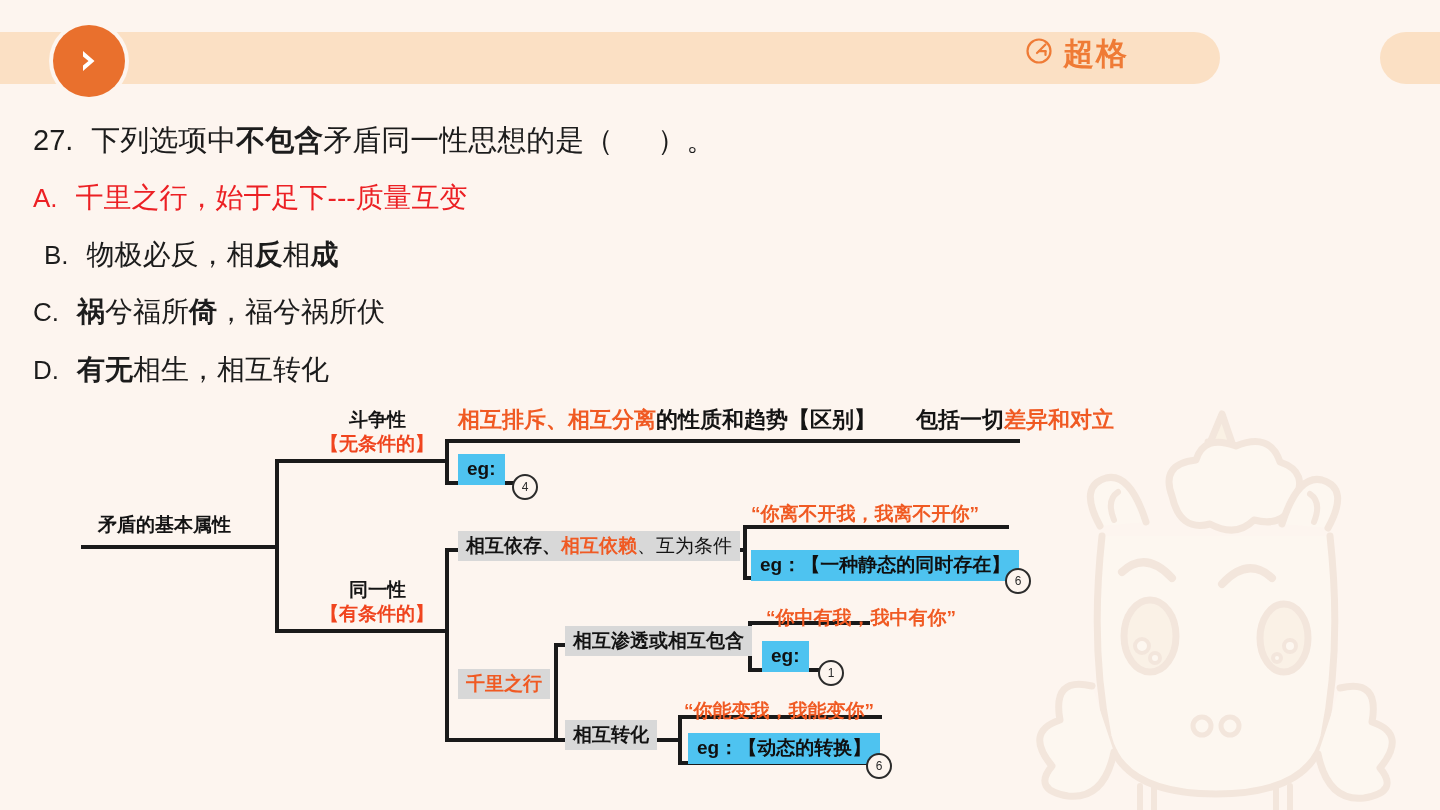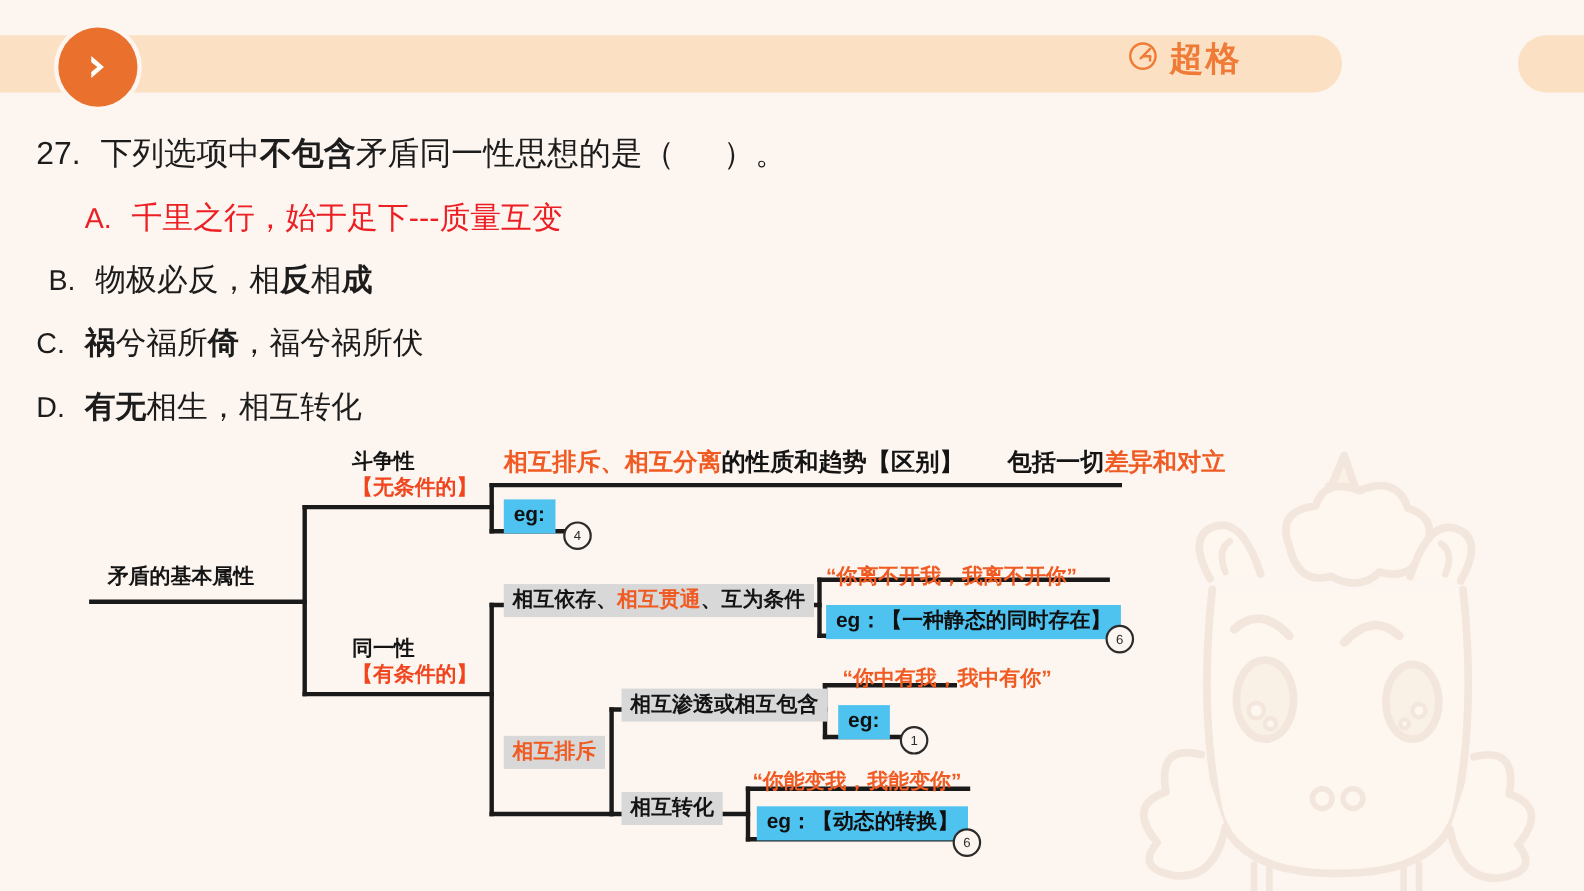--- a/index.html
+++ b/index.html
@@ -36,21 +36,21 @@
 
   
   #quiz{position:absolute;left:0;top:108px;width:1440px;}
   .q-line{
     font-size:29px;color:#1c1c1c;line-height:1.0;
     white-space:nowrap;position:absolute;
   }
   #q-stem{left:33px;top:18px;}
   .opt{position:absolute;font-size:28px;white-space:nowrap;line-height:1;}
   .opt .lab{font-size:26px;}
-  #opt-a{left:33px;top:76px;color:#ec2024;margin-left:44px;}
+  #opt-a{left:33px;top:76px;color:#ec2024;}
   #opt-b{left:44px;top:133px;color:#1c1c1c;}
   #opt-c{left:33px;top:190px;color:#1c1c1c;}
   #opt-d{left:33px;top:248px;color:#1c1c1c;}
 
   
   #mascot{
     position:absolute;right:18px;bottom:-6px;
     width:400px;height:420px;opacity:1;pointer-events:none;
   }
 
@@ -70,21 +70,21 @@
   .quote{color:#f05a23;font-size:19px;font-weight:bold;white-space:nowrap;}
   .plain{font-size:22px;color:#141414;font-weight:bold;}
   .badge{
     position:absolute;width:22px;height:22px;border-radius:50%;
     border:2px solid #2b2b2b;background:#fdf5ef;
     font-size:12px;color:#2b2b2b;font-weight:normal;
     display:flex;align-items:center;justify-content:center;
     line-height:1;
   }
   #root-label{font-size:19px;font-weight:bold;color:#141414;}
-  .branch-label{text-align:left;font-size:19px;font-weight:bold;}
+  .branch-label{text-align:right;font-size:19px;font-weight:bold;}
   .branch-label .t1{color:#141414;display:block;margin-bottom:5px;}
   .branch-label .t2{color:#f0451f;display:block;}
 </style>
 </head>
 <body>
 
 <div id="header">
   <div class="hdr-pill" id="hdr-pill-main"></div>
   <div class="hdr-pill" id="hdr-pill-right"></div>
 
@@ -206,26 +206,26 @@
   <div class="mm-node branch-label" style="left:320px;top:185px;width:86px;">
     <span class="t1">同一性</span>
     <span class="t2">【有条件的】</span>
   </div>
 
   <div class="mm-node plain" id="struggle-desc" style="left:458px;top:14px;"><span style="font-weight: bold; color: rgb(240, 90, 35);">相互排斥、相互分离</span><span style="font-weight: bold; color: rgb(20, 20, 20);">的性质和趋势【区别】</span><span style="display: inline-block; width: 40px;"></span><span style="font-weight: bold; color: rgb(20, 20, 20);">包括一切</span><span style="font-weight: bold; color: rgb(240, 90, 35);">差异和对立</span></div>
 
   <div class="mm-node eg-box" style="left:458px;top:59px;">eg:</div>
   <div class="badge" style="left:512px;top:79px;">4</div>
 
-  <div class="mm-node grey-box" id="row1-box" style="left:458px;top:136px;"><span style="font-weight: bold; color: rgb(20, 20, 20);">相互依存、</span><span style="font-weight: bold; color: rgb(240, 90, 35);">相互贯通</span><span style="font-weight: bold; color: rgb(20, 20, 20);">、互为条件</span></div>
-  <div class="mm-node quote" style="left:751px;top:120px;">“你离不开我，我离不开你”</div>
+  <div class="mm-node grey-box" id="row1-box" style="left:458px;top:136px;"><span style="font-weight: bold; color: rgb(20, 20, 20);">相互依存、</span><span style="font-weight: bold; color: rgb(240, 90, 35);">相互依赖</span><span style="font-weight: normal; color: rgb(20, 20, 20);">、互为条件</span></div>
+  <div class="mm-node quote" style="left:751px;top:109px;">“你离不开我，我离不开你”</div>
   <div class="mm-node eg-box" style="left:751px;top:155px;">eg：【一种静态的同时存在】</div>
   <div class="badge" style="left:1005px;top:173px;">6</div>
 
-  <div class="mm-node grey-box" style="left:458px;top:274px;color:#f05a23;">相互排斥</div>
+  <div class="mm-node grey-box" style="left:458px;top:274px;color:#f05a23;">千里之行</div>
 
   <div class="mm-node grey-box" style="left:565px;top:231px;">相互渗透或相互包含</div>
   <div class="mm-node quote" style="left:766px;top:213px;">“你中有我，我中有你”</div>
   <div class="mm-node eg-box" style="left:762px;top:246px;">eg:</div>
   <div class="badge" style="left:818px;top:265px;">1</div>
 
   <div class="mm-node grey-box" style="left:565px;top:325px;">相互转化</div>
   <div class="mm-node quote" style="left:684px;top:306px;">“你能变我，我能变你”</div>
   <div class="mm-node eg-box" style="left:688px;top:338px;">eg：【动态的转换】</div>
   <div class="badge" style="left:866px;top:358px;">6</div>

